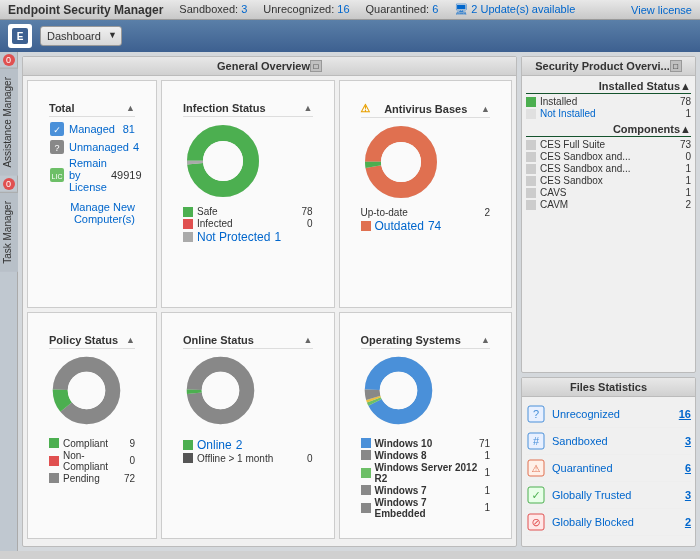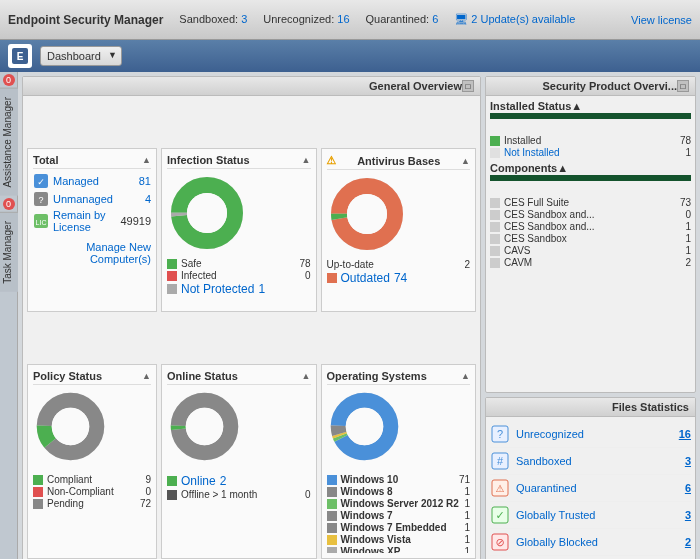--- a/index.html
+++ b/index.html
@@ -1,19 +1,19 @@
 <!DOCTYPE html>
 <html><head>
   <meta charset="utf-8">
   <style>
     * { box-sizing: border-box; margin: 0; padding: 0; }
     body { font-family: Arial, sans-serif; font-size: 11px; background: #d0d0d0; width: 700px; height: 559px; overflow: hidden; }
 
     
-    .topbar { background: linear-gradient(to bottom, #e8e8e8, #c8c8c8); border-bottom: 1px solid #999; display: flex; align-items: center; padding: 3px 8px; height: 40px; }
+    .topbar { background: linear-gradient(to bottom, #e8e8e8, #c8c8c8); border-bottom: 1px solid #999; display: flex; align-items: center; padding: 3px 8px; height: 20px; }
     .topbar-title { font-size: 12px; font-weight: bold; color: #333; flex: 0 0 auto; margin-right: 16px; }
     .topbar-stats { display: flex; gap: 16px; flex: 1; font-size: 11px; text-align: center; }
     .topbar-stat { color: #333; }
     .topbar-stat a { color: #0066cc; text-decoration: none; }
     .topbar-actions { display: flex; gap: 12px; font-size: 11px; }
     .topbar-actions a { color: #0066cc; text-decoration: none; }
 
     
     .navbar { background: linear-gradient(to bottom, #5a7fa8, #3d6090); height: 32px; display: flex; align-items: center; padding: 0 8px; gap: 8px; }
     .navbar-logo { width: 24px; height: 24px; background: #fff; border-radius: 3px; display: flex; align-items: center; justify-content: center; }
@@ -27,32 +27,32 @@
     .sidebar-left { width: 18px; background: #c0c8d0; border-right: 1px solid #aaa; display: flex; flex-direction: column; align-items: center; position: relative; }
     .sidebar-tab { writing-mode: vertical-rl; transform: rotate(180deg); font-size: 10px; color: #333; padding: 8px 2px; background: #b8c0c8; border-bottom: 1px solid #aaa; cursor: pointer; white-space: nowrap; width: 18px; text-align: center; }
     .sidebar-badge { background: #e05050; color: white; font-size: 9px; width: 12px; height: 12px; border-radius: 50%; display: flex; align-items: center; justify-content: center; margin: 2px auto; }
 
     
     .content { flex: 1; display: flex; flex-direction: column; background: #d4d8dc; padding: 4px; gap: 4px; }
     .content-row { display: flex; gap: 4px; flex: 1; }
 
     
     .panel { background: #f0f0f0; border: 1px solid #bbb; border-radius: 2px; }
-    .panel-header { background: linear-gradient(to bottom, #e8e8e8, #d0d0d0); border-bottom: 1px solid #bbb; padding: 3px 6px; display: flex; justify-content: flex-end; align-items: center; }
+    .panel-header { background: linear-gradient(to bottom, #e8e8e8, #d0d0d0); border-bottom: 1px solid #bbb; padding: 3px 6px; display: flex; justify-content: center; align-items: center; }
     .panel-title { font-size: 11px; font-weight: bold; color: #333; }
     .panel-controls { display: flex; gap: 3px; }
     .panel-btn { width: 12px; height: 12px; background: #c0c0c0; border: 1px solid #999; font-size: 8px; cursor: pointer; display: flex; align-items: center; justify-content: center; }
 
     
     .overview-panel { flex: 1; }
     .overview-content { display: flex; flex-direction: column; height: calc(100% - 22px); padding: 4px; gap: 4px; }
     .overview-row { display: flex; gap: 4px; flex: 1; }
 
     
-    .sub-panel { flex: 1; border: 1px solid #ccc; background: #fafafa; padding: 5px; margin-top: 48px; }
+    .sub-panel { flex: 1; border: 1px solid #ccc; background: #fafafa; padding: 21px; }
     .sub-panel-header { font-size: 11px; font-weight: bold; color: #333; border-bottom: 1px solid #ddd; padding-bottom: 2px; margin-bottom: 4px; display: flex; justify-content: space-between; align-items: center; }
     .sub-panel-arrow { color: #666; font-size: 9px; }
 
     
     .total-row { display: flex; align-items: center; gap: 4px; margin: 2px 0; }
     .total-icon { width: 16px; height: 16px; }
     .total-link { color: #0066cc; text-decoration: none; font-size: 11px; flex: 1; }
     .total-num { color: #0066cc; text-decoration: none; font-size: 11px; }
     .total-num-plain { font-size: 11px; color: #333; }
     .manage-link { color: #0066cc; text-decoration: none; font-size: 11px; display: block; text-align: right; margin-top: 8px; }
@@ -60,25 +60,25 @@
     
     .donut-container { display: flex; flex-direction: column; align-items: flex-start; flex: 1; }
     .donut-legend { width: 100%; margin-top: 4px; }
     .legend-item { display: flex; align-items: center; gap: 4px; margin: 1px 0; }
     .legend-color { width: 10px; height: 10px; flex-shrink: 0; }
     .legend-label { flex: 1; font-size: 10px; color: #333; }
     .legend-val { font-size: 10px; color: #333; }
     .legend-val-link { font-size: 12px; color: #0066cc; text-decoration: none; }
 
     
-    .sidebar-right { width: 211px; display: flex; flex-direction: column; gap: 4px; }
+    .sidebar-right { width: 175px; display: flex; flex-direction: column; gap: 4px; }
     .right-panel { flex: 1; }
     .right-panel-content { padding: 4px; height: calc(100% - 22px); overflow: hidden; }
     .security-section { margin-bottom: 4px; }
-    .security-section-title { font-size: 11px; font-weight: bold; color: #333; border-bottom: 6px solid #14532d; padding-bottom: 1px; margin-bottom: 16px; display: flex; justify-content: flex-start; }
+    .security-section-title { font-size: 11px; font-weight: bold; color: #333; border-bottom: 1px solid #14532d; padding-bottom: 1px; margin-bottom: 2px; display: flex; justify-content: flex-end; }
     .security-row { display: flex; align-items: center; gap: 4px; margin: 1px 0; }
     .security-color { width: 10px; height: 10px; flex-shrink: 0; }
     .security-label { flex: 1; font-size: 10px; color: #333; }
     .security-label-link { flex: 1; font-size: 10px; color: #0066cc; text-decoration: none; }
     .security-num { font-size: 10px; color: #333; }
 
     
     .files-panel { max-height: 170px; }
     .files-row { display: flex; align-items: center; gap: 6px; padding: 3px 0; border-bottom: 1px solid #eee; }
     .files-icon { width: 20px; height: 20px; display: flex; align-items: center; justify-content: center; flex-shrink: 0; }

